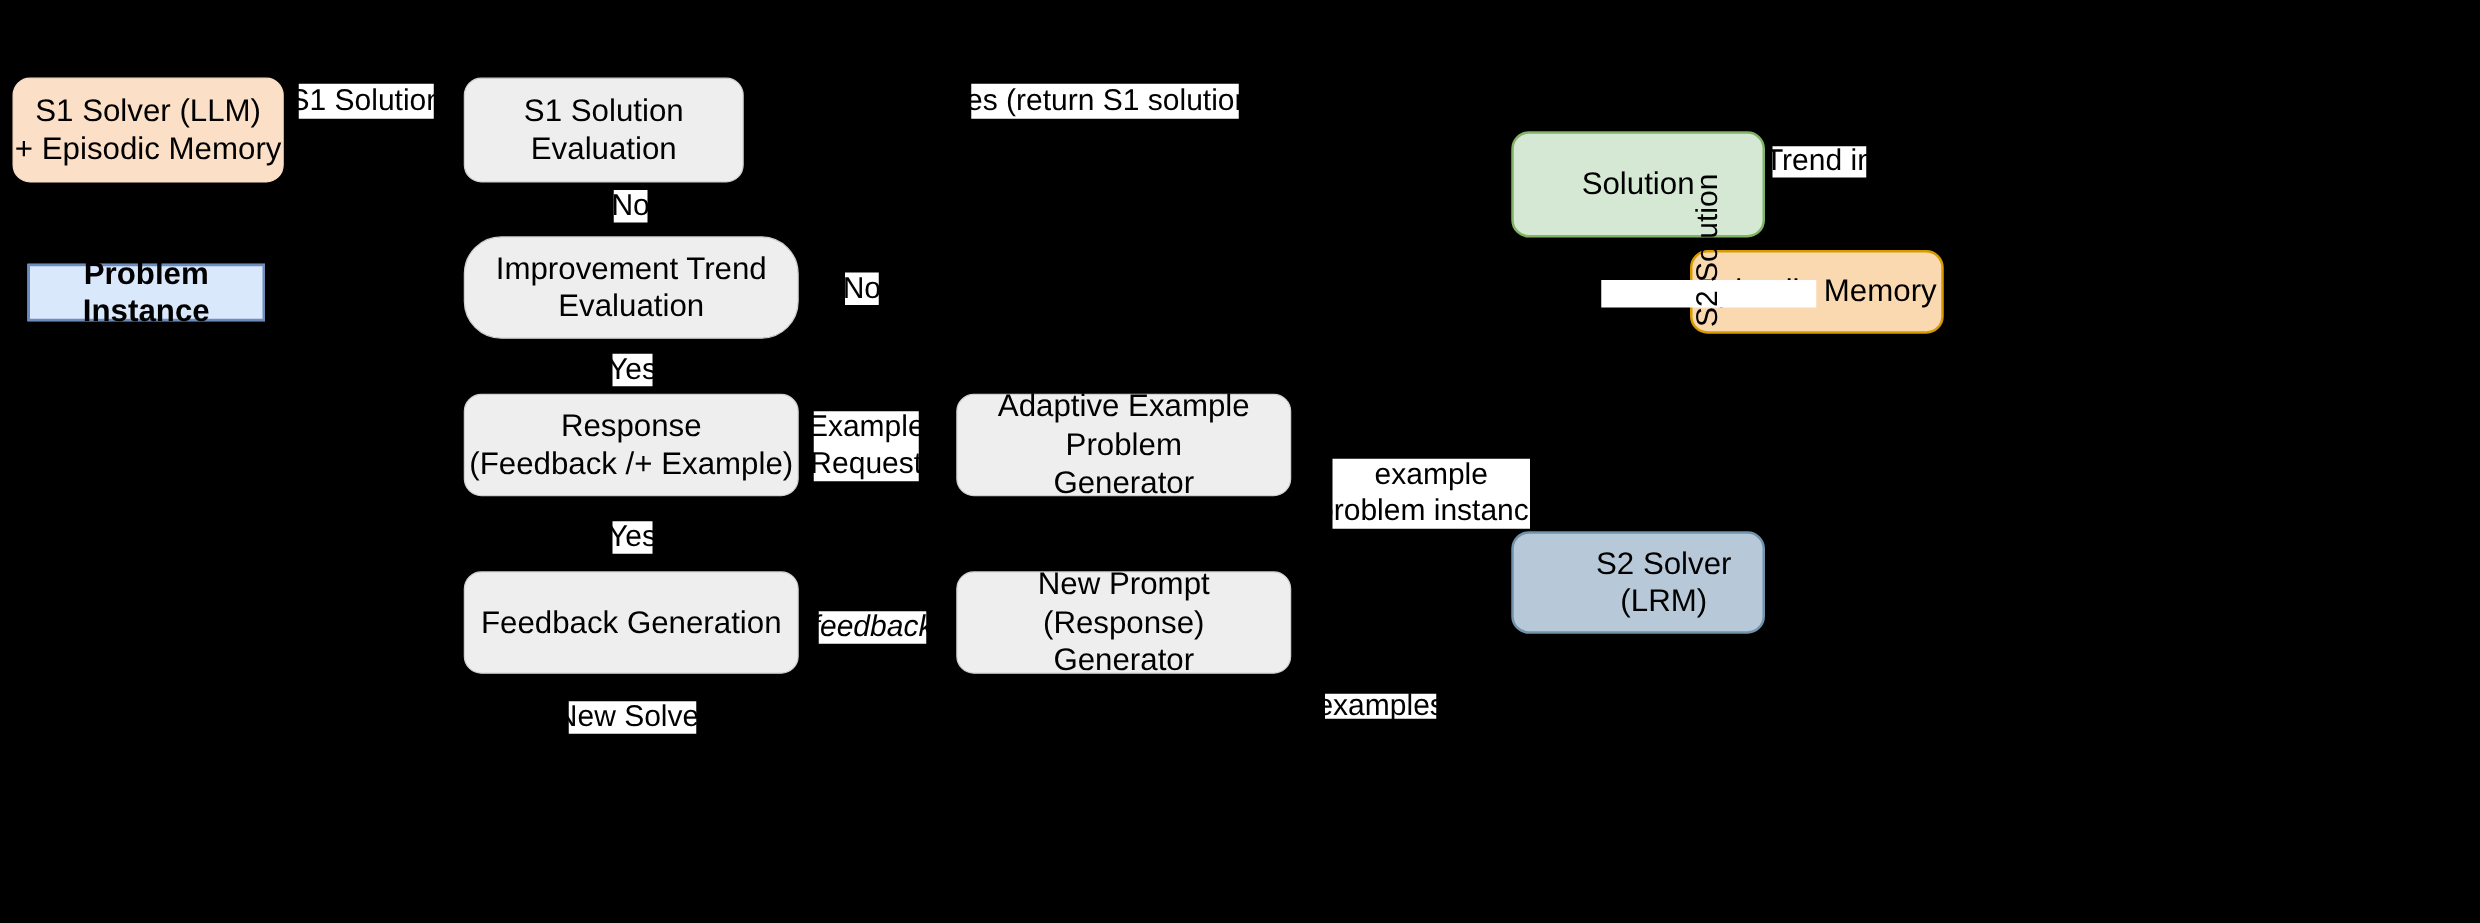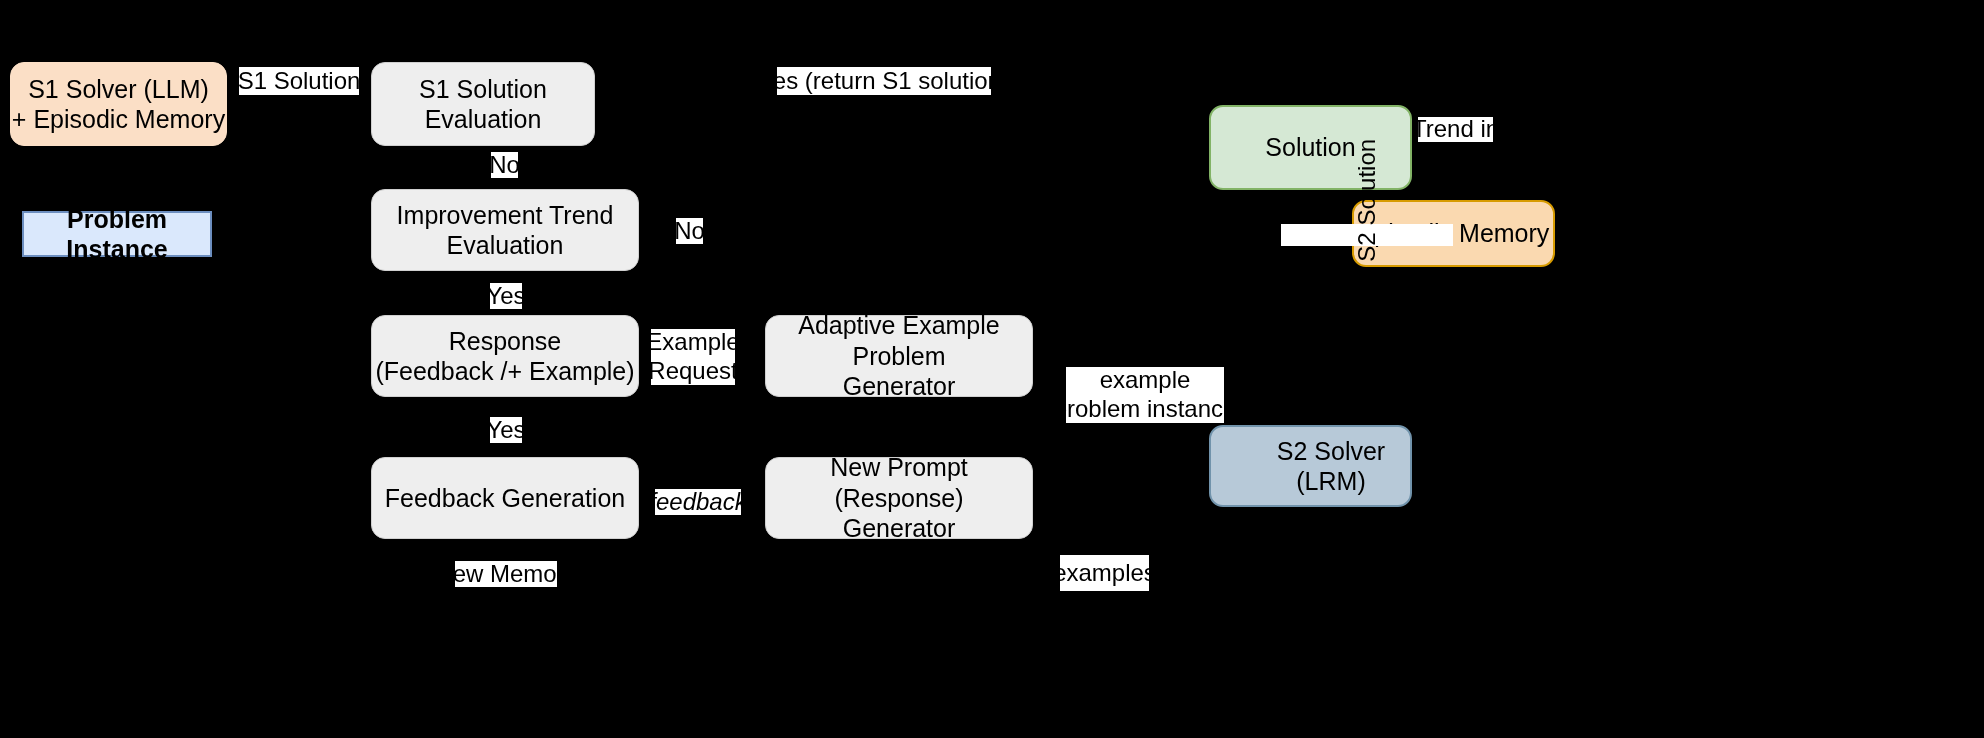--- a/index.html
+++ b/index.html
@@ -96,21 +96,21 @@
     <div class="node peach-soft" style="left: 10px; top: 62px; width: 217px; height: 84px;">
       <span style="white-space: pre-line;">S1 Solver (LLM)
 + Episodic Memory</span>
     </div>
     <div class="node blue-rect" style="left: 22px; top: 211px; width: 190px; height: 46px;">
       <span style="white-space: pre-line;">Problem Instance</span>
     </div>
     <div class="node proc" style="left: 371px; top: 62px; width: 224px; height: 84px;">
       <span style="white-space: pre-line;">S1 Solution Evaluation</span>
     </div>
-    <div class="node proc" style="left: 371px; top: 189px; width: 268px; height: 82px;">
+    <div class="node proc" style="left: 371px; top: 189px; width: 268px; height: 82px; border-radius: 30px;">
       <span style="white-space: pre-line;">Improvement Trend
 Evaluation</span>
     </div>
     <div class="node proc" style="left: 371px; top: 315px; width: 268px; height: 82px;">
       <span style="white-space: pre-line;">Response
 (Feedback /+ Example)</span>
     </div>
     <div class="node proc" style="left: 371px; top: 457px; width: 268px; height: 82px;">
       <span style="white-space: pre-line;">Feedback Generation</span>
     </div>
@@ -124,28 +124,28 @@
     </div>
     <div class="node green-box" style="left: 1209px; top: 61px; width: 203px; height: 85px;">
       <span style="white-space: pre-line;">Solution</span>
     </div>
     <div class="node orange-box" style="left: 1352px; top: 200px; width: 203px; height: 67px;">
       <span style="white-space: pre-line;">Episodic Memory</span>
     </div>
     <div class="node bluegray-box" style="left: 1209px; top: 425px; width: 203px; height: 82px;">
       <span style="white-space: pre-line;">S2 Solver (LRM)</span>
     </div>
-    <div class="edge-label" style="left: 239px; top: 67px; width: 120px; height: 28px; display: flex; align-items: center; justify-content: center;">S1 Solution</div>
+    <div class="edge-label" style="left: 239px; top: 67px; width: 108px; height: 28px; display: flex; align-items: center; justify-content: center;">S1 Solution</div>
     <div class="edge-label" style="left: 777px; top: 67px; width: 214px; height: 28px; display: flex; align-items: center; justify-content: center;">Yes (return S1 solution)</div>
     <div class="edge-label" style="left: 1418px; top: 117px; width: 75px; height: 25px; display: flex; align-items: center; justify-content: center;">Trend in</div>
     <div class="edge-label" style="left: 491px; top: 152px; width: 27px; height: 26px; display: flex; align-items: center; justify-content: center;">No</div>
     <div class="edge-label" style="left: 676px; top: 218px; width: 27px; height: 26px; display: flex; align-items: center; justify-content: center;">No</div>
     <div class="edge-label" style="left: 490px; top: 283px; width: 32px; height: 26px; display: flex; align-items: center; justify-content: center;">Yes</div>
     <div class="edge-label" style="left: 651px; top: 329px; width: 84px; height: 56px; display: flex; align-items: center; justify-content: center;">Example
 Request</div>
     <div class="edge-label" style="left: 1066px; top: 367px; width: 158px; height: 56px; display: flex; align-items: center; justify-content: center;">example
 problem instance</div>
     <div class="edge-label rot" style="left: 1281px; top: 224px; width: 172px; height: 22px; line-height: 1.2; writing-mode: vertical-rl; transform: rotate(180deg); display: flex; align-items: center; justify-content: center;">return S2 Solution</div>
     <div class="edge-label" style="left: 490px; top: 417px; width: 32px; height: 26px; display: flex; align-items: center; justify-content: center;">Yes</div>
     <div class="edge-label" style="left: 655px; top: 489px; width: 86px; height: 26px; display: flex; align-items: center; justify-content: center; font-style: italic;">feedback</div>
-    <div class="edge-label" style="left: 455px; top: 561px; width: 102px; height: 26px; display: flex; align-items: center; justify-content: center;">New Memory</div>
-    <div class="edge-label" style="left: 1060px; top: 555px; width: 89px; height: 36px; display: flex; align-items: center; justify-content: center;">examples</div>
+    <div class="edge-label" style="left: 455px; top: 561px; width: 102px; height: 26px; display: flex; align-items: center; justify-content: center;">New Solver</div>
+    <div class="edge-label" style="left: 1060px; top: 555px; width: 89px; height: 20px; display: flex; align-items: center; justify-content: center;">examples</div>
   </div>
 
 </body></html>

